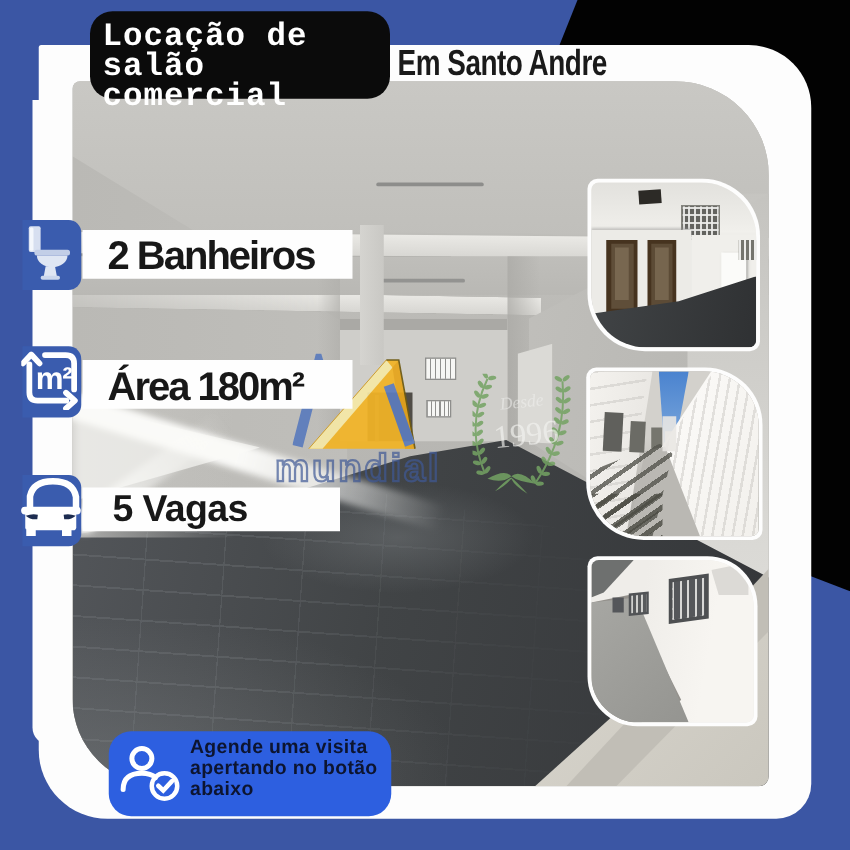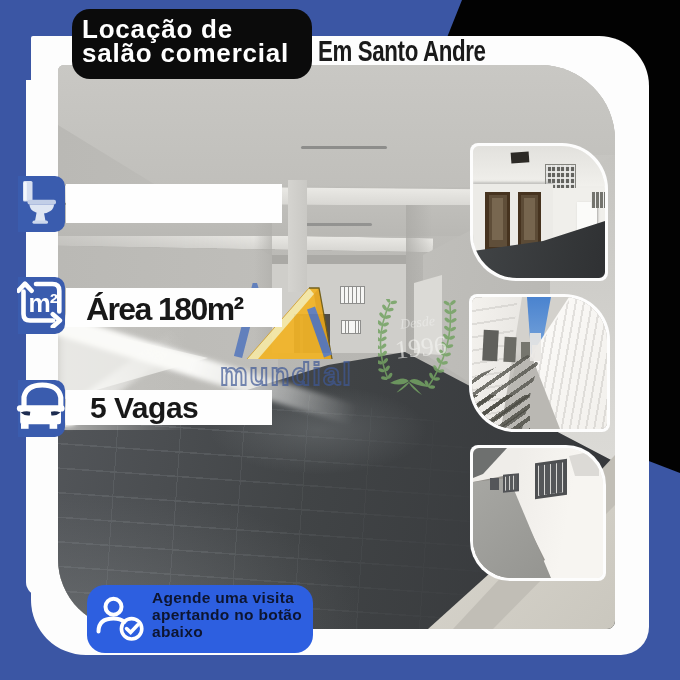--- a/index.html
+++ b/index.html
@@ -128,21 +128,21 @@
     <polygon points="80,11 85,5 98,76 90,76" fill="#e6a51b"></polygon>
     <path d="M75,5 L85,5 L98,76" fill="none" stroke="#6e5a12" stroke-width="1.3"></path>
     <path d="M13,76 L75,5" fill="none" stroke="#cb992b" stroke-width="0.8"></path>
     <path d="M4,74 L21,8 L30,38" fill="none" stroke="#5c7cbd" stroke-width="8.5"></path>
     <path d="M77,25 L94,73" fill="none" stroke="#5c7cbd" stroke-width="8.5"></path>
   </svg>
 
   <div class="abs" style="left:220px;top:357px;color:transparent;-webkit-text-stroke:1.8px rgba(62,88,150,0.7);font-size:31px;font-weight:700;letter-spacing:2px;">mundial</div>
 
   <div class="abs" style="left:72px;top:9px;width:240px;height:70px;background:#0b0b0b;border-radius:18px;color:#fff;font-weight:700;font-size:26px;line-height:23.8px;">
-    <div style="position:absolute;left:10px;top:9px;letter-spacing:0.8px;">Locação de<br>salão comercial</div>
+    <div style="position:absolute;left:10px;top:9px;letter-spacing:0.8px;font-family:Liberation Mono, monospace;">Locação de<br>salão comercial</div>
   </div>
   <div class="abs" style="left:318px;top:35px;font-size:29px;font-weight:700;color:#1a1a1a;letter-spacing:-0.5px;transform:scaleX(0.77);transform-origin:0 0;">Em Santo Andre</div>
 
   <div class="abs" style="left:66px;top:184px;width:216px;height:39px;background:#fefefe;"></div>
   <div class="abs" style="left:66px;top:288px;width:216px;height:39px;background:#fefefe;"></div>
   <div class="abs" style="left:66px;top:390px;width:206px;height:35px;background:#fefefe;"></div>
 
   <div class="abs" style="left:18px;top:176px;width:47px;height:56px;background:#3a5cae;border-radius:0 10px 10px 0;"></div>
   <div class="abs" style="left:18px;top:277px;width:47px;height:57px;background:#3a5cae;border-radius:0 10px 10px 0;"></div>
   <div class="abs" style="left:18px;top:380px;width:47px;height:57px;background:#3a5cae;border-radius:0 10px 10px 0;"></div>
@@ -169,20 +169,21 @@
   <svg class="abs" style="left:16px;top:380px;" width="50" height="52" viewBox="0 0 50 52">
     <path d="M8,27 L8,17 Q10.5,5 26.3,5 Q42.5,5 44.8,17.5 L44.8,27" fill="none" stroke="#fff" stroke-width="5.2" stroke-linecap="round"></path>
     <rect x="0.9" y="25.3" width="47.7" height="6.2" rx="3.1" fill="#fff"></rect>
     <rect x="4.2" y="28" width="40.8" height="16.2" rx="2.5" fill="#fff"></rect>
     <path d="M4.6,32.6 Q9.5,30.6 14.3,31.7 L13.8,35.4 Q8.2,36 4.6,32.6 z" fill="#1d2c50"></path>
     <path d="M44.6,32.6 Q39.7,30.6 34.9,31.7 L35.4,35.4 Q40.8,36 44.6,32.6 z" fill="#1d2c50"></path>
     <rect x="5" y="44" width="7.6" height="4.8" fill="#fff"></rect>
     <rect x="33.6" y="44" width="7.6" height="4.8" fill="#fff"></rect>
   </svg>
 
+  <div class="abs" style="left:86px;top:186px;font-size:32px;font-weight:700;color:#181818;letter-spacing:-1.6px;">2 Banheiros</div>
   <div class="abs" style="left:86px;top:291px;font-size:32px;font-weight:700;color:#181818;letter-spacing:-1.6px;">Área 180m²</div>
   <div class="abs" style="left:90px;top:391px;font-size:30px;font-weight:700;color:#181818;letter-spacing:-0.5px;">5 Vagas</div>
 
   <div class="abs" style="left:470px;top:143px;width:138px;height:138px;background:#fdfdfd;border-radius:8px 46px 8px 46px;"></div>
   <div class="abs" id="t1" style="left:473px;top:146px;width:132px;height:132px;border-radius:6px 44px 6px 44px;overflow:hidden;background:#efeeea;">
     <div class="abs" style="left:0;top:0;width:132px;height:40px;background:linear-gradient(180deg,#e2e1dd,#f1f0ec);"></div>
     <div class="abs" style="left:38px;top:6px;width:18px;height:11px;background:#2c2a26;transform:rotate(-4deg);"></div>
     <div class="abs" style="left:72px;top:18px;width:29px;height:26px;background:repeating-linear-gradient(90deg,#eceshy 0 2px,transparent 2px 5px),#6e6e6a;background:repeating-linear-gradient(90deg,rgba(236,236,234,0.9) 0 1.6px,transparent 1.6px 4.6px),repeating-linear-gradient(0deg,rgba(236,236,234,0.9) 0 1.6px,transparent 1.6px 6px),#63635f;border:1.5px solid #84847e;"></div>
     <div class="abs" style="left:0;top:38px;width:80px;height:68px;background:#ecebe7;box-shadow:0 -2px 2px rgba(150,150,148,0.5);"></div>
     <div class="abs" style="left:12px;top:46px;width:25px;height:58px;background:#46331f;"></div>

